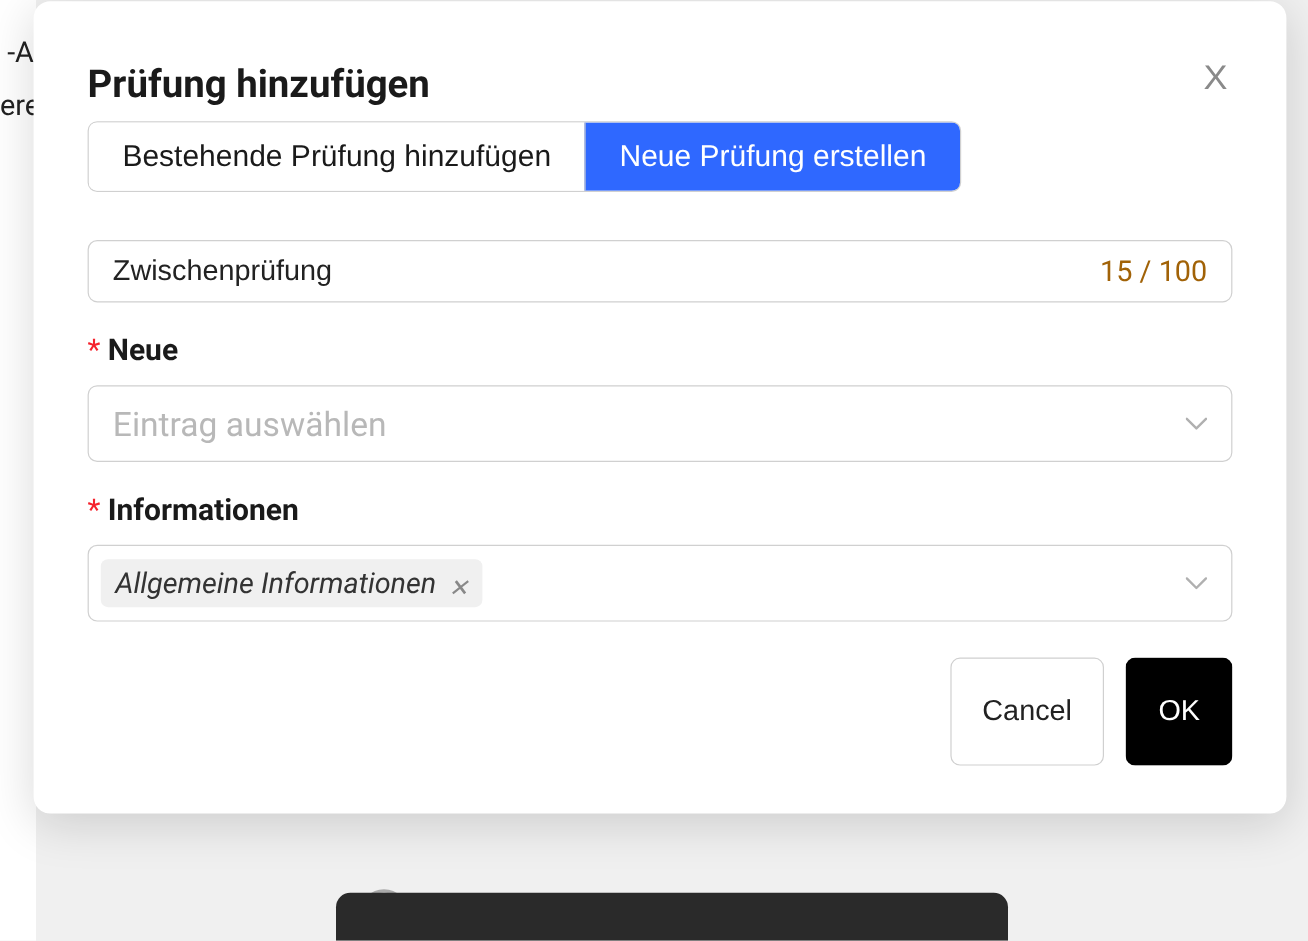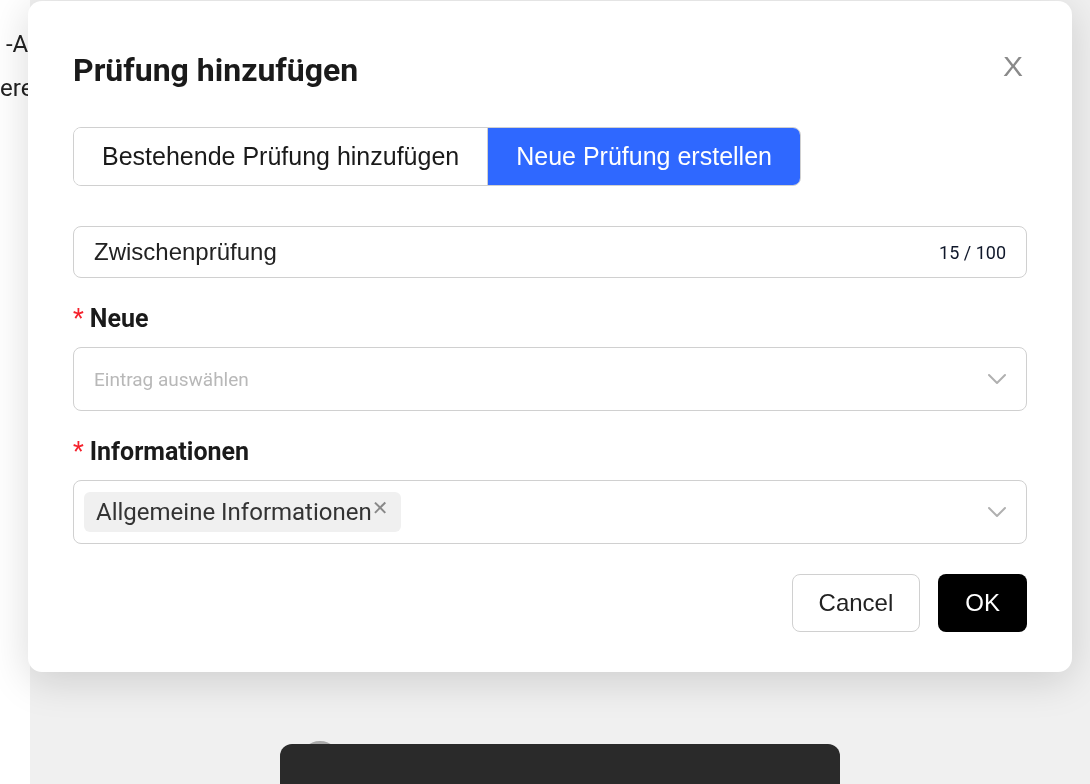--- a/index.html
+++ b/index.html
@@ -67,21 +67,21 @@
       right: 18px;
       background: #fff;
       border-radius: 14px;
       box-shadow: 0 8px 40px rgba(0,0,0,0.15);
       padding: 50px 45px 40px 45px;
     }
     .modal-header {
       display: flex;
       justify-content: space-between;
       align-items: flex-start;
-      margin-bottom: 38px;
+      margin-bottom: 12px;
     }
     .modal-title {
       font-size: 32px;
       font-weight: 700;
       color: #1a1a1a;
     }
     .close-btn {
       font-size: 30px;
       color: #8a8a8a;
       cursor: pointer;
@@ -140,36 +140,36 @@
     }
     .text-input {
       flex: 1;
       border: none;
       outline: none;
       font-size: 24px;
       color: #222;
       background: transparent;
     }
     .char-count {
-      font-size: 18px;
-      color: #0f172a;
+      font-size: 24px;
+      color: #a16207;
     }
     .select-wrap {
       position: relative;
       border: 1px solid #d0d0d0;
       border-radius: 8px;
       display: flex;
       align-items: center;
       padding: 0 20px;
       height: 64px;
       cursor: pointer;
     }
     .select-placeholder {
       flex: 1;
-      font-size: 19px;
+      font-size: 28px;
       color: #b8b8b8;
     }
     .chevron {
       color: #b0b0b0;
     }
     .chevron svg {
       display: block;
     }
     .tag-select-wrap {
       position: relative;
@@ -179,41 +179,43 @@
       align-items: center;
       padding: 8px 20px 8px 10px;
       min-height: 64px;
       cursor: pointer;
     }
     .tag {
       background: #f0f0f0;
       border-radius: 6px;
       padding: 6px 12px;
       display: flex;
-      align-items: flex-start;
+      align-items: flex-end;
+      gap: 10px;
       font-size: 24px;
       color: #333;
+      font-style: italic;
     }
     .tag-remove {
       color: #888;
       cursor: pointer;
       font-size: 20px;
       line-height: 1;
     }
     .tag-spacer {
       flex: 1;
     }
     .modal-footer {
       display: flex;
       justify-content: flex-end;
       gap: 18px;
       margin-top: 30px;
     }
     .btn {
-      padding: 14px 26px;
+      padding: 30px 26px;
       font-size: 24px;
       border-radius: 8px;
       cursor: pointer;
       border: 1px solid transparent;
     }
     .btn-cancel {
       background: #fff;
       border: 1px solid #d0d0d0;
       color: #222;
     }

